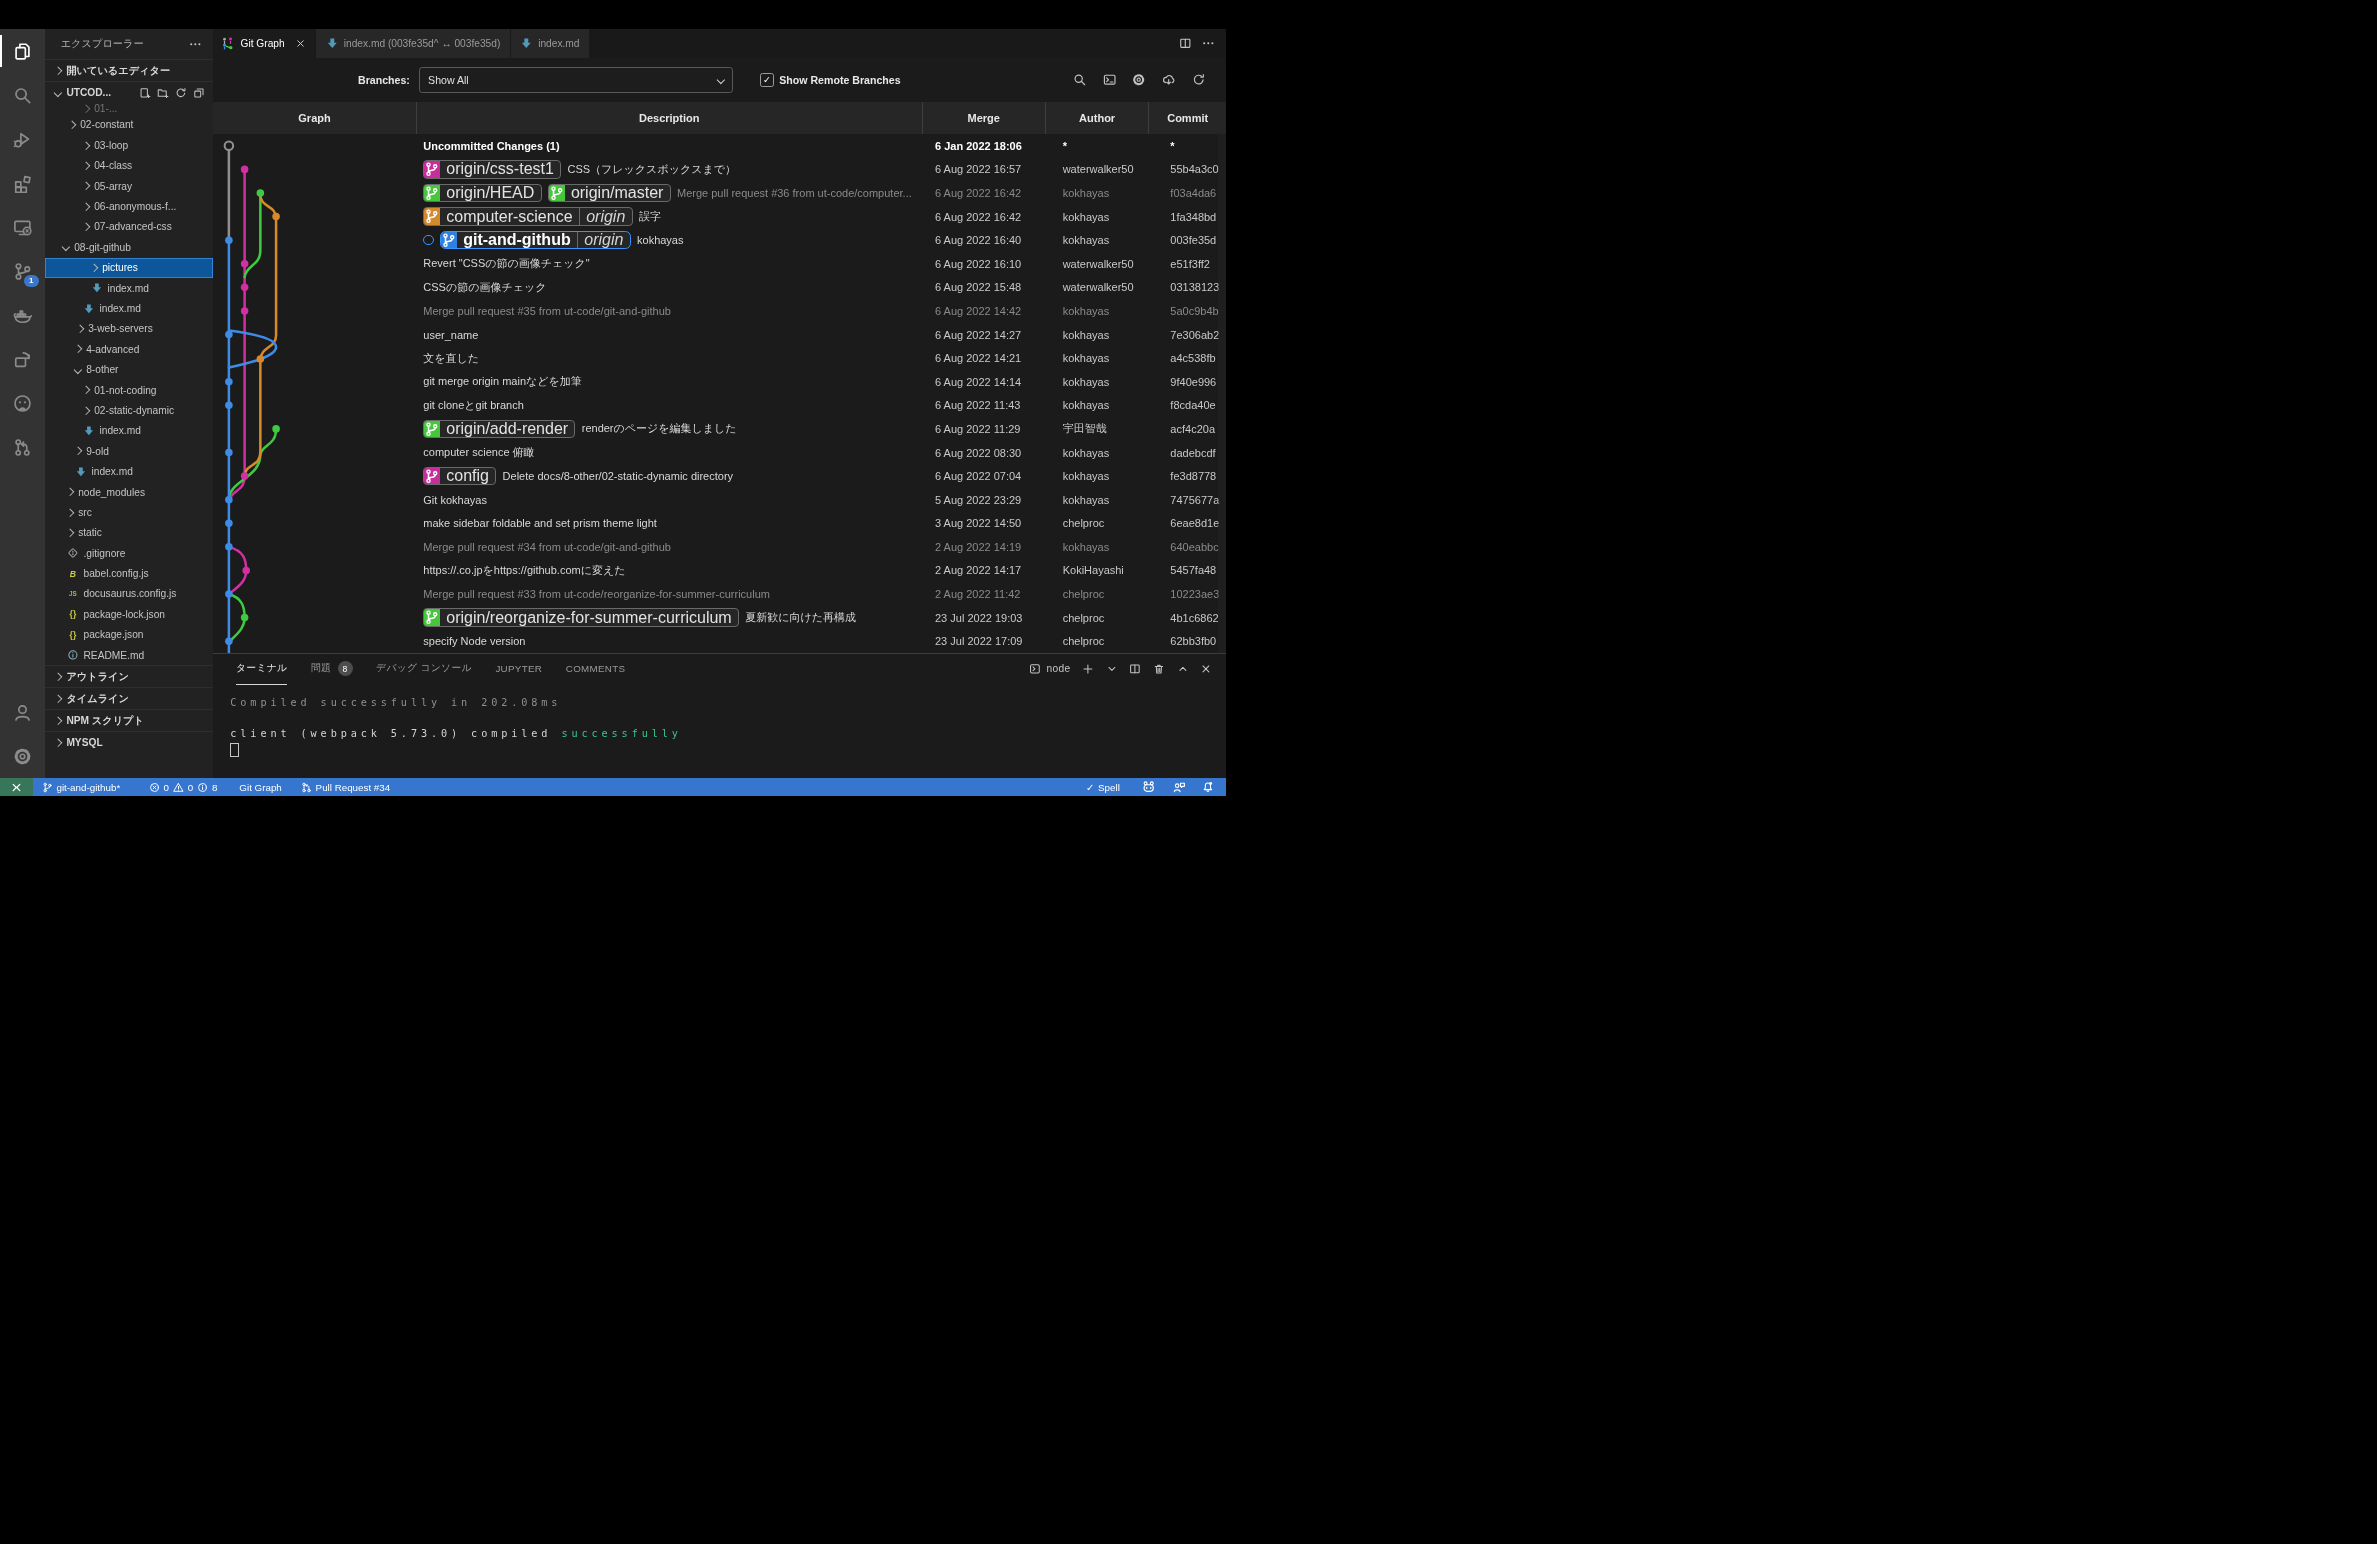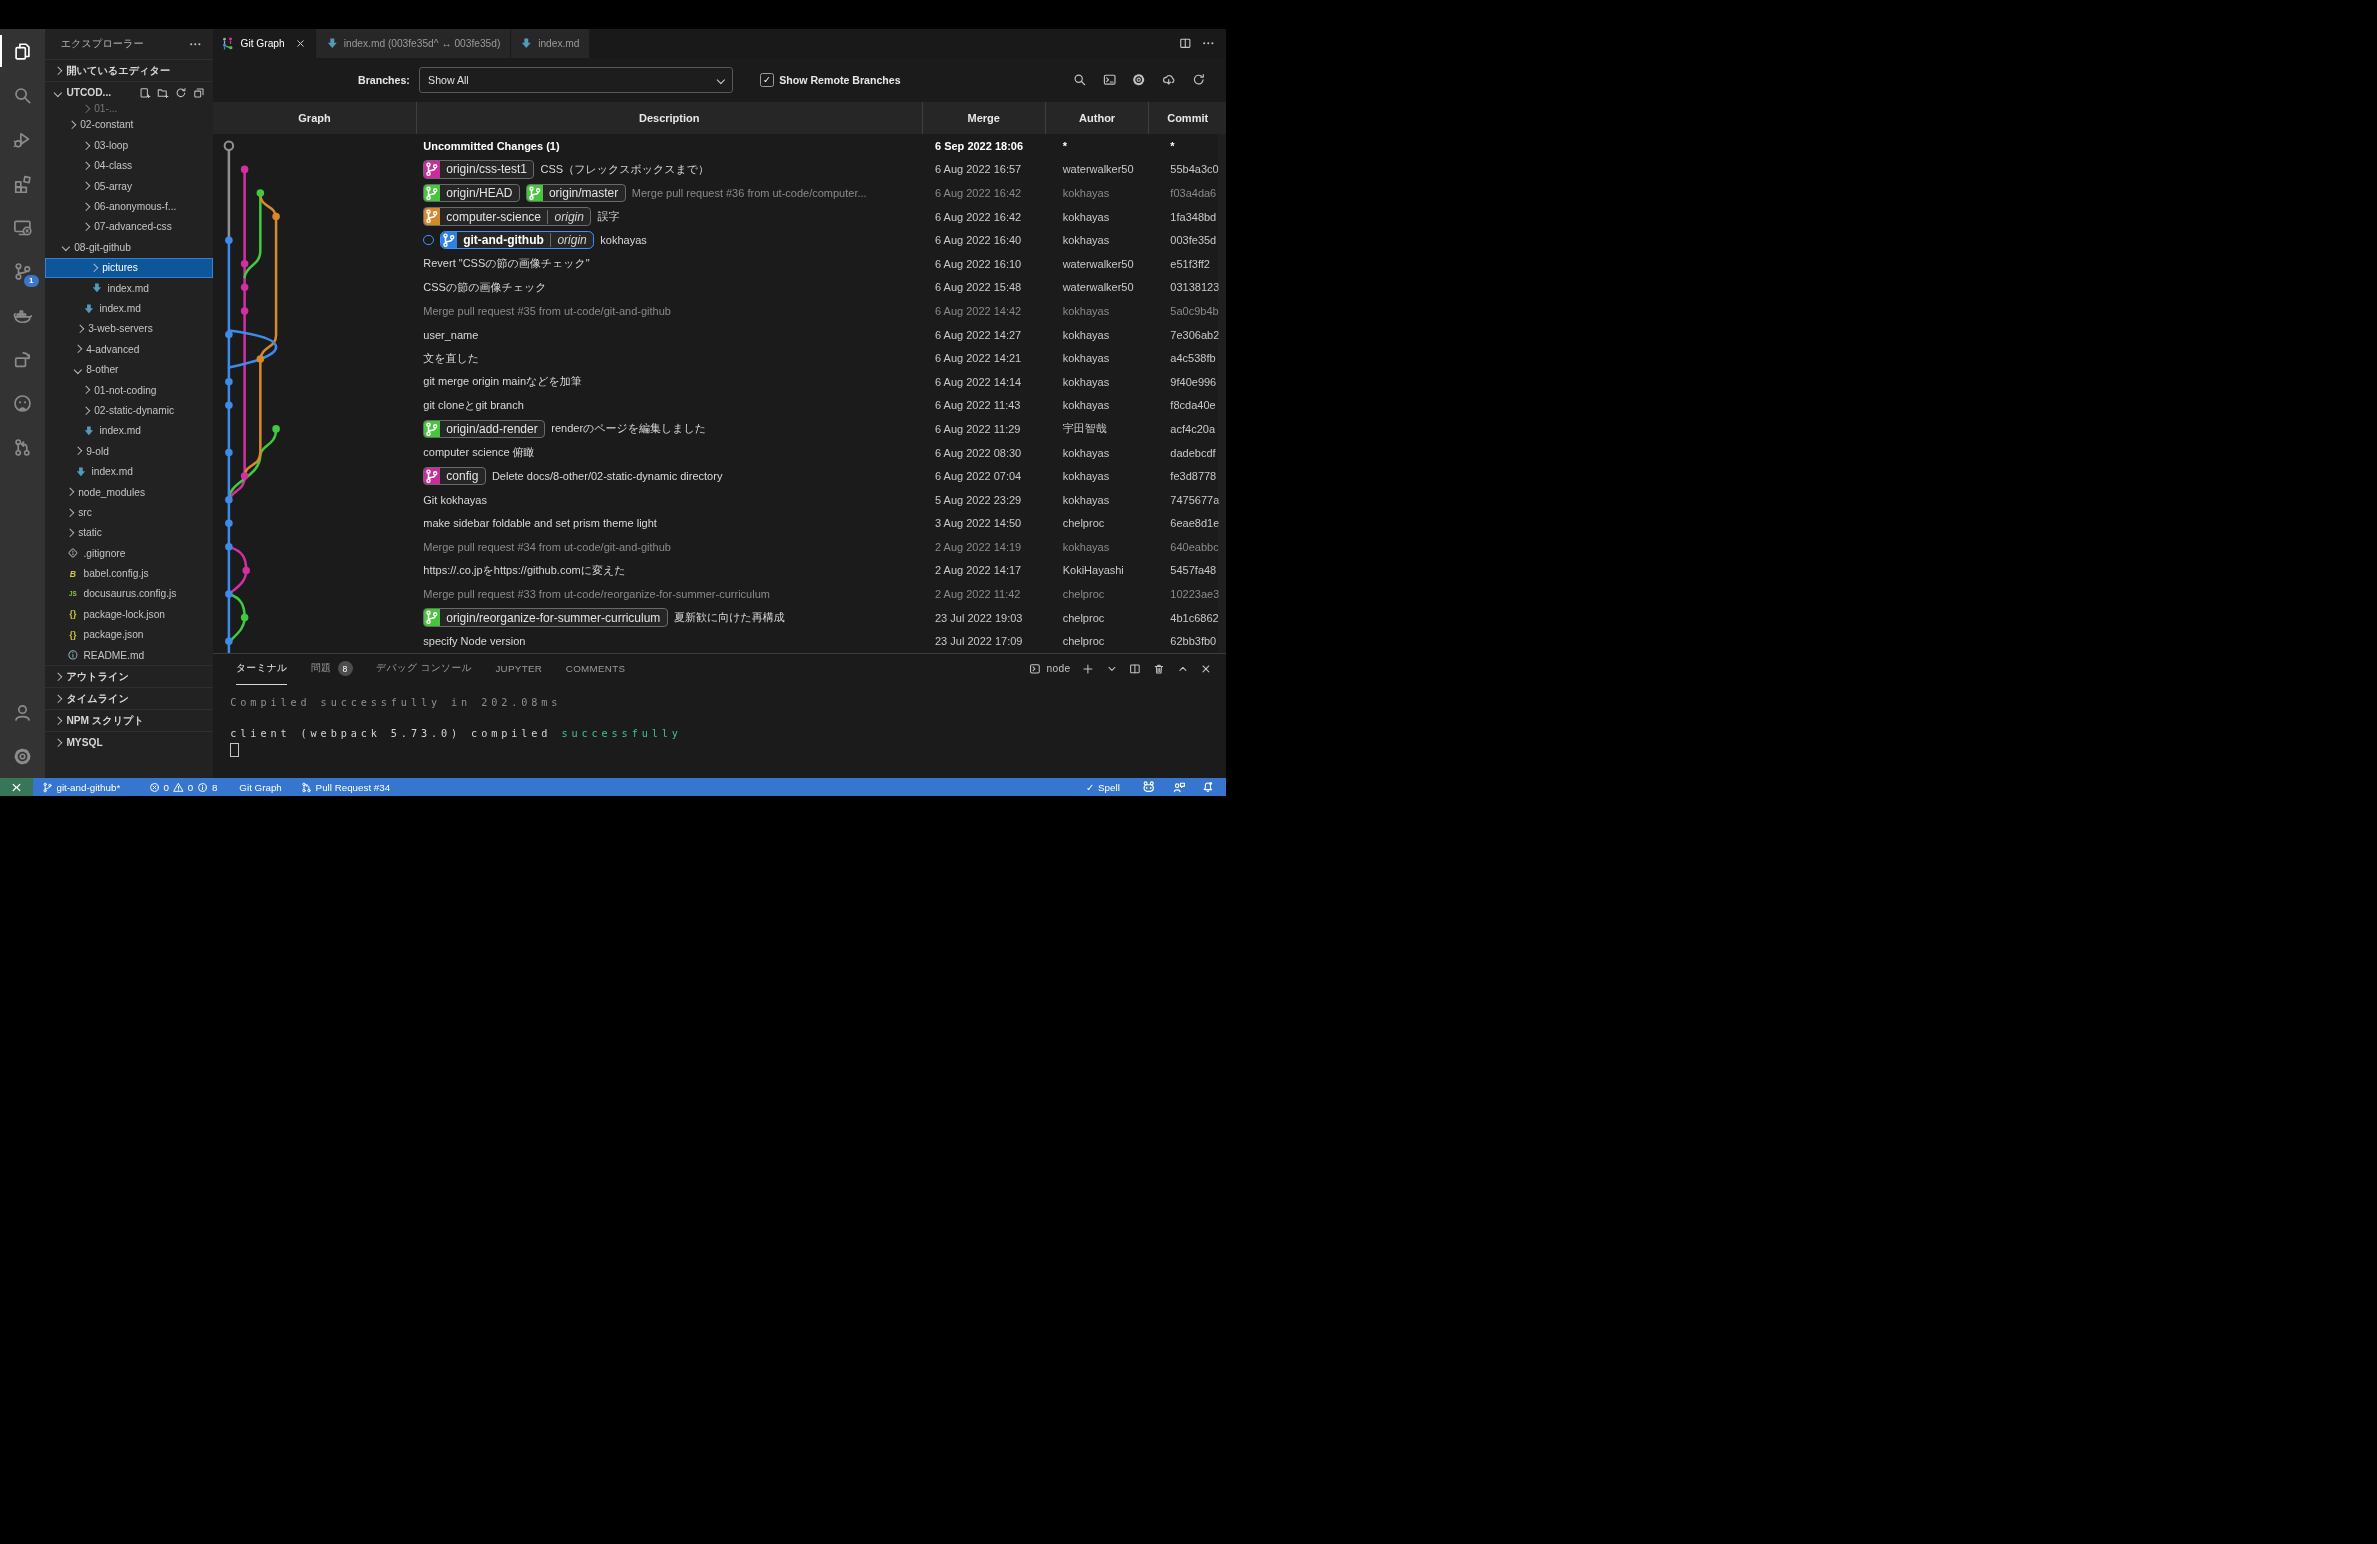--- a/index.html
+++ b/index.html
@@ -61,21 +61,21 @@
   #gg-header{height:32px;flex:none;background:#262626;display:flex;align-items:stretch;font-weight:bold;font-size:11px;color:#e8e8e8;}
   #gg-header .hc{display:flex;align-items:center;justify-content:center;border-right:0.8px solid #3e3e3e;}
   #gg-header .hc:last-child{border-right:none;}
   #gg-rows{position:relative;flex:none;height:519px;background:#1b1b1b;}
   .row{height:23.6px;display:flex;align-items:center;font-size:11px;color:#d9d9d9;}
   .row .c-desc{display:flex;align-items:center;padding-left:6.3px;overflow:hidden;white-space:nowrap;}
   .row .c{flex:none;padding-left:4.7px;white-space:nowrap;overflow:hidden;color:#c9c9c9;}
   .row.dim,.row.dim .c{color:#8a8a8a;}
   .row.bold{font-weight:bold;color:#fff;}
   .row.bold .c{color:#fff;}
-  .badge{display:inline-flex;align-items:center;height:16.5px;border:0.8px solid #6a6a6a;border-radius:3.9px;margin-right:6.3px;background:#262626;overflow:hidden;flex:none;font-size:12px;color:#e3e3e3;}
+  .badge{display:inline-flex;align-items:center;height:16.5px;border:0.8px solid #6a6a6a;border-radius:3.9px;margin-right:6.3px;background:#262626;overflow:hidden;flex:none;font-size:16px;color:#e3e3e3;}
   .badge .bseg{width:15.7px;align-self:stretch;display:flex;align-items:center;justify-content:center;color:#fff;}
   .badge .blabel{padding:0 6.3px;}
   .badge .brem{padding:0 6.3px;border-left:0.8px solid #6a6a6a;font-style:italic;color:#d5d5d5;}
   .badge.cur{border:1.6px solid #3794ff;border-radius:5.5px;}
   .badge.cur .blabel{font-weight:bold;color:#fff;}
   .ring{width:8.6px;height:8.6px;border:1.6px solid #3794ff;border-radius:50%;margin-right:6.3px;flex:none;}
   #graph-svg{position:absolute;left:0;top:0;pointer-events:none;}
   #gg-scroll{position:absolute;right:0;top:0;bottom:0;width:7.9px;background:#262626;opacity:.45;}
   
   #terminal{border-top:0.8px solid #3c3c3c;flex:1;background:#1b1b1b;display:flex;flex-direction:column;min-height:0;}
@@ -471,21 +471,21 @@
       <div class="hc" style="width:123px">Merge</div>
       <div class="hc" style="width:103px">Author</div>
       <div class="hc" style="width:77px">Commit</div>
     </div>
   <div id="gg-rows">
       <div class="row bold">
         <div style="width:204px;flex:none"></div>
         <div class="c-desc" style="width:507px;flex:none">
           <span>Uncommitted Changes (1)</span>
         </div>
-        <div class="c" style="width:123px">6 Sep 2022 18:06</div>
+        <div class="c" style="width:123px">6 Jan 2022 18:06</div>
         <div class="c" style="width:103px">*</div>
         <div class="c" style="width:77px">*</div>
       </div>
       <div class="row">
         <div style="width:204px;flex:none"></div>
         <div class="c-desc" style="width:507px;flex:none">
           <span class="badge">
             <span class="bseg" style="background:#c72e9c">
               <svg viewBox="0 0 16 16" width="100%" height="100%" fill="none" stroke="currentColor" stroke-width="1.4" stroke-linecap="round" stroke-linejoin="round">
                 <circle cx="4.6" cy="3.4" r="1.6"></circle>

